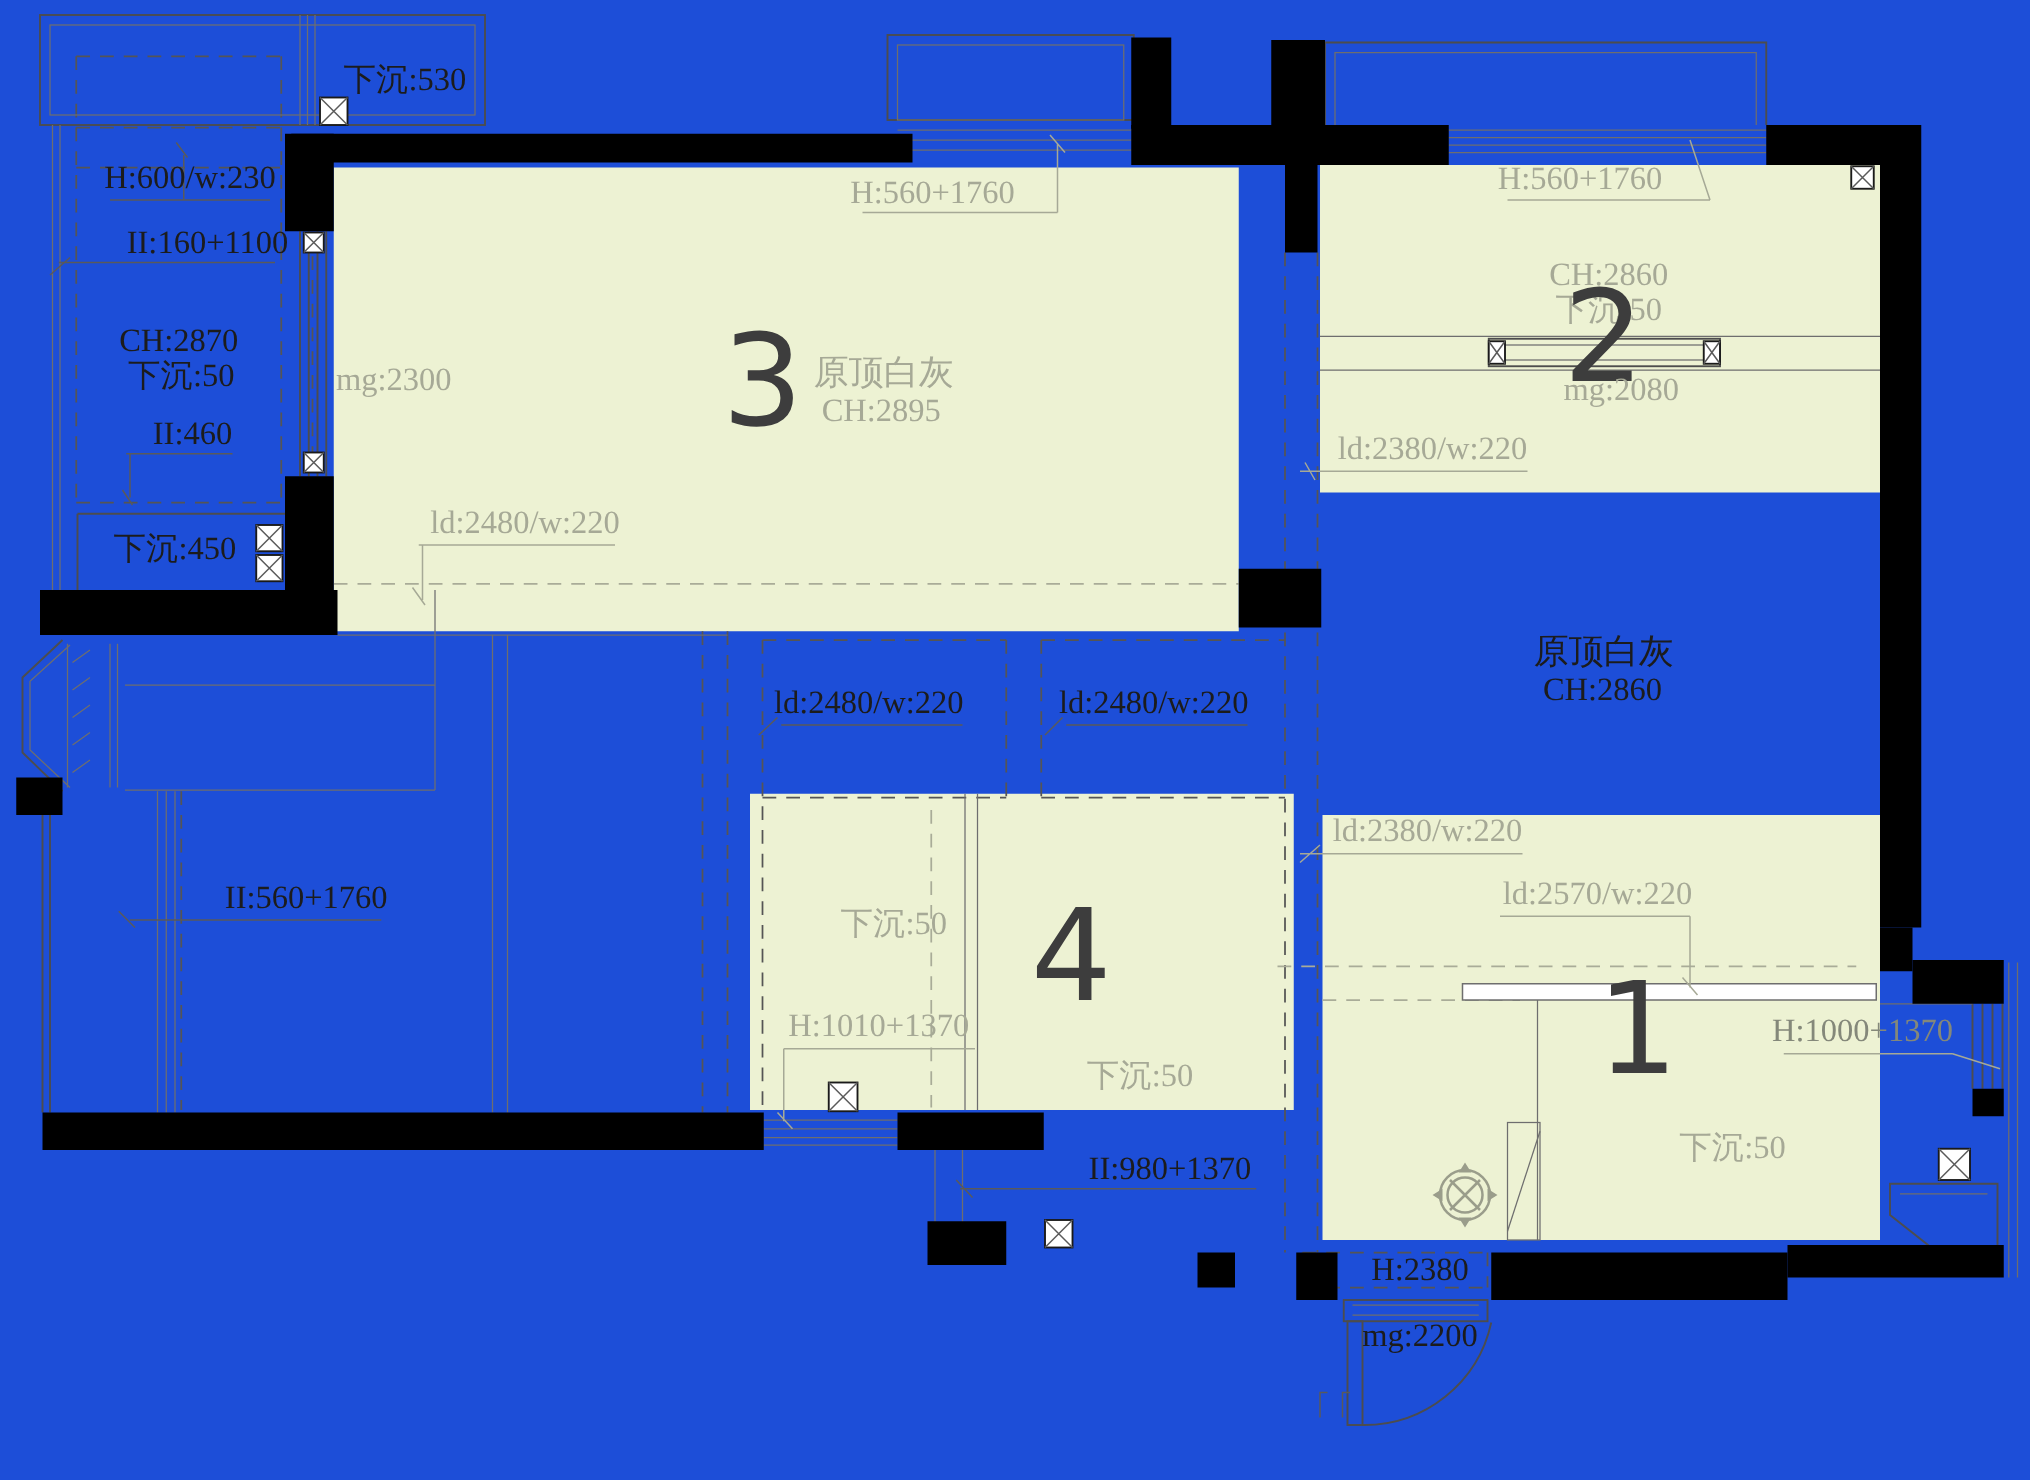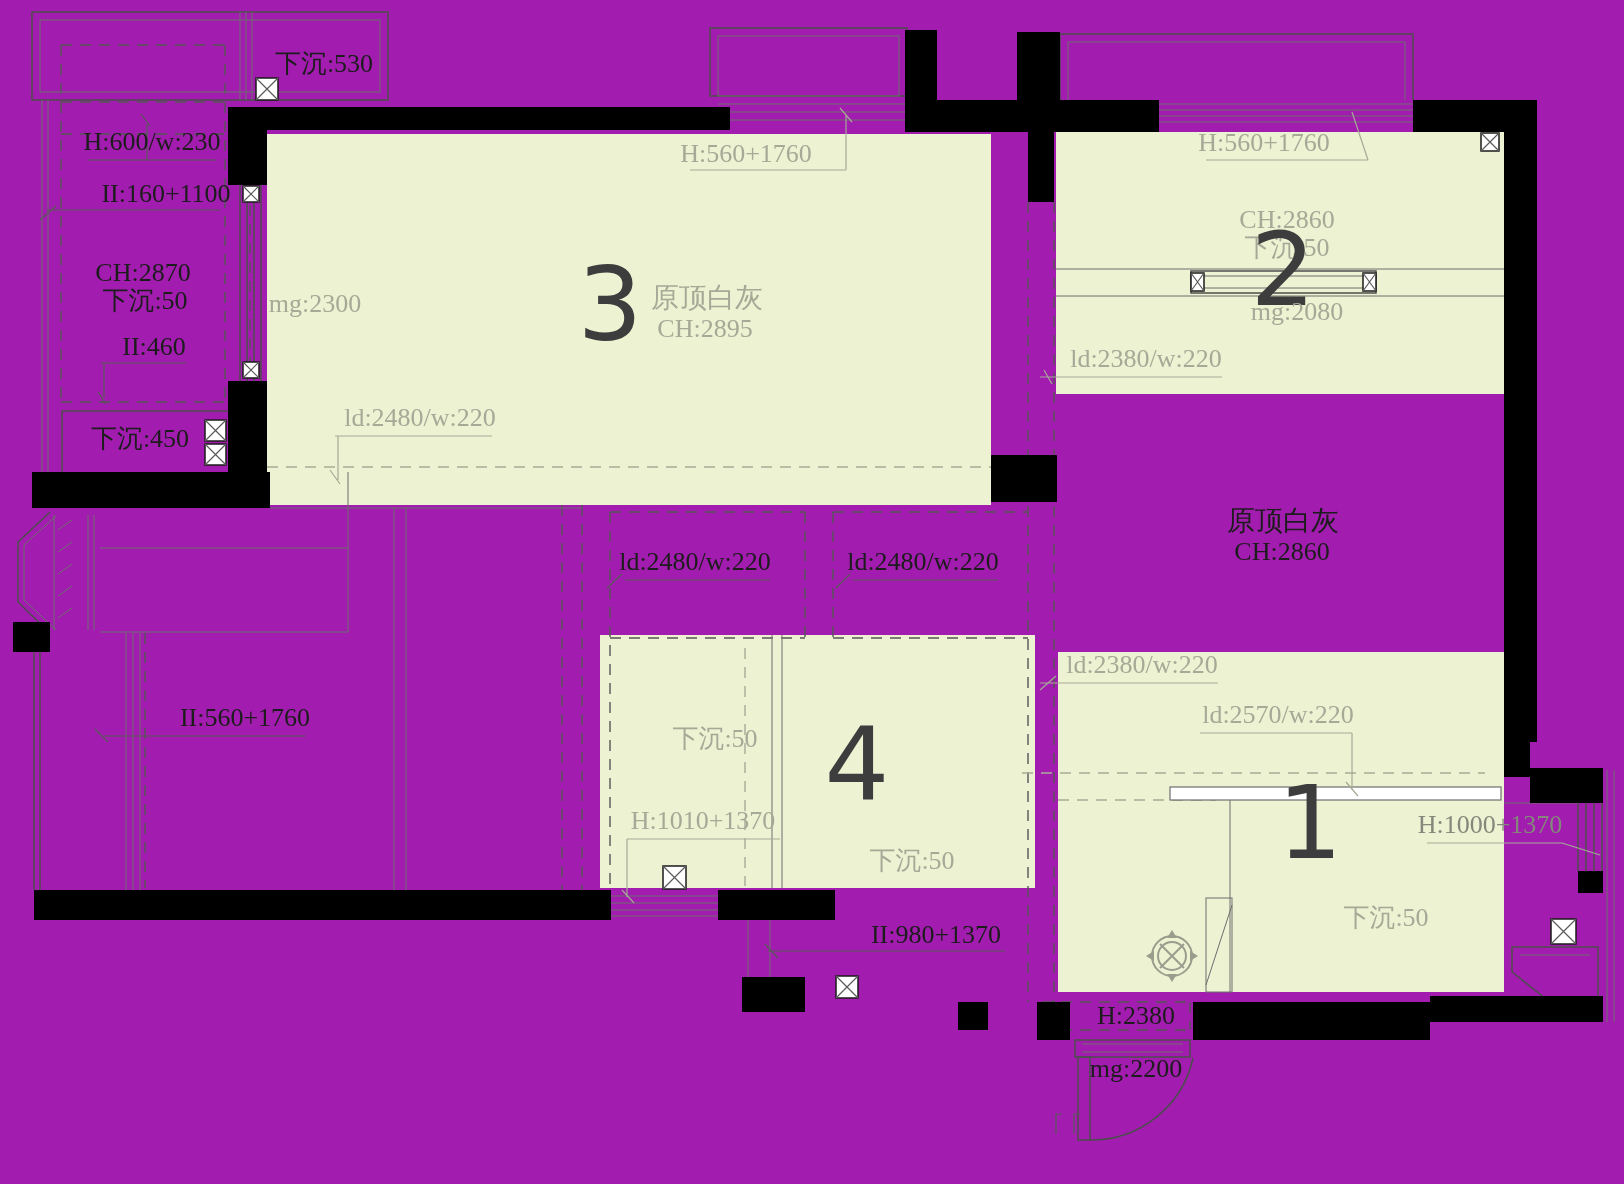--- a/index.html
+++ b/index.html
@@ -1,16 +1,16 @@
 <!DOCTYPE html>
 <html><head>
 <meta charset="utf-8">
 <style>
   html,body{margin:0;padding:0;background:#fff;}
-  .plan-wrap{width:1624px;height:1184px;position:relative;background:#a21caf;overflow:hidden;}
+  .plan-wrap{width:1624px;height:1184px;position:relative;background:#1d4ed8;overflow:hidden;}
   svg{display:block;}
   text{font-family:"Liberation Serif","DejaVu Serif",serif;}
   .lbl{font-size:26px;}
   .lbl-ink{fill:#1c1c1c;}
   .lbl-zone{fill:#a6a996;}
   .lbl-mid{fill:#84887a;}
   .roomnum{font-family:"DejaVu Sans","Liberation Sans",sans-serif;fill:#3d3d3d;font-size:102px;}
   .wall{fill:#000;stroke:none;}
   .tl{stroke:#4d4d4d;stroke-width:1.5;fill:none;}
   .tl2{stroke:#6e6e6e;stroke-width:1;fill:none;}

